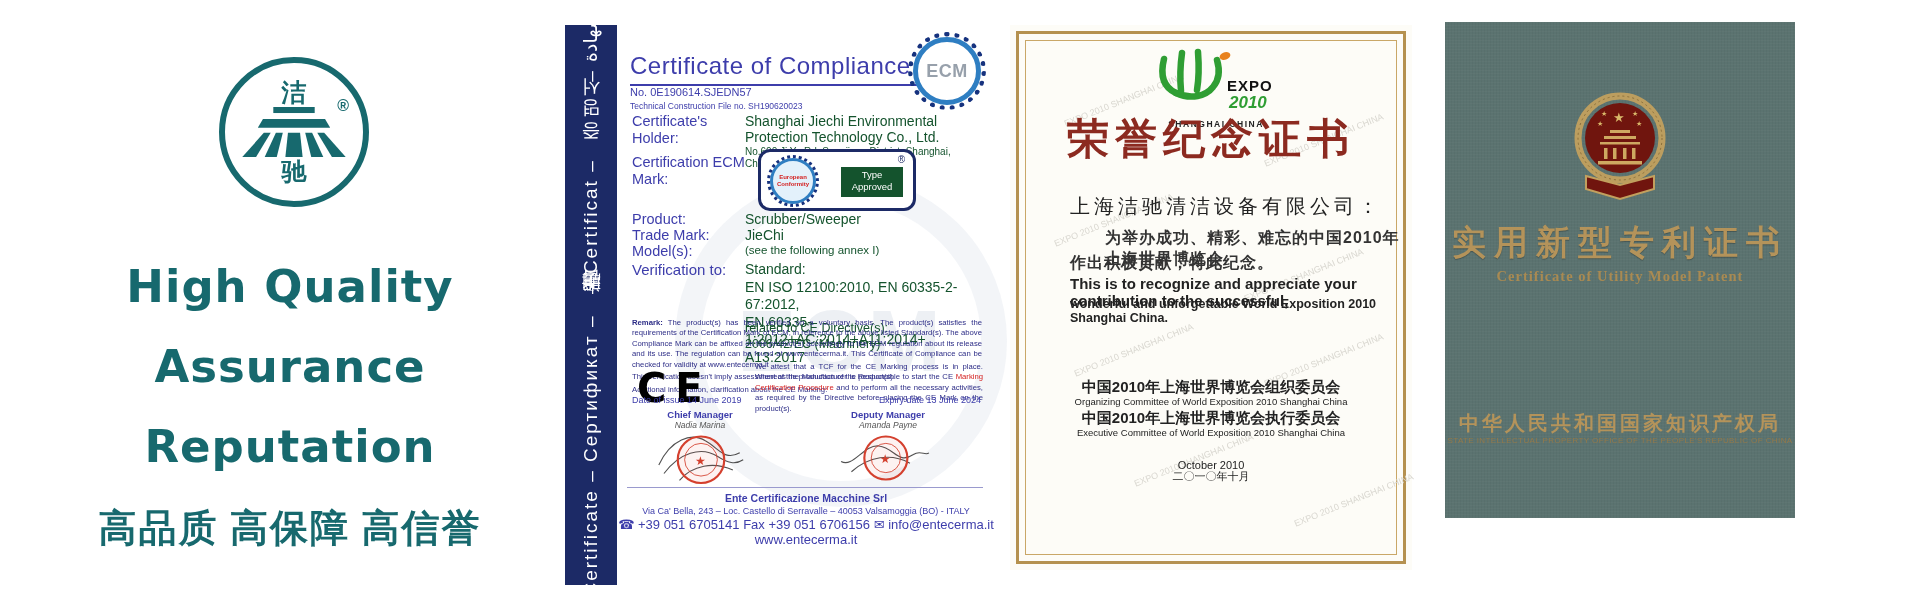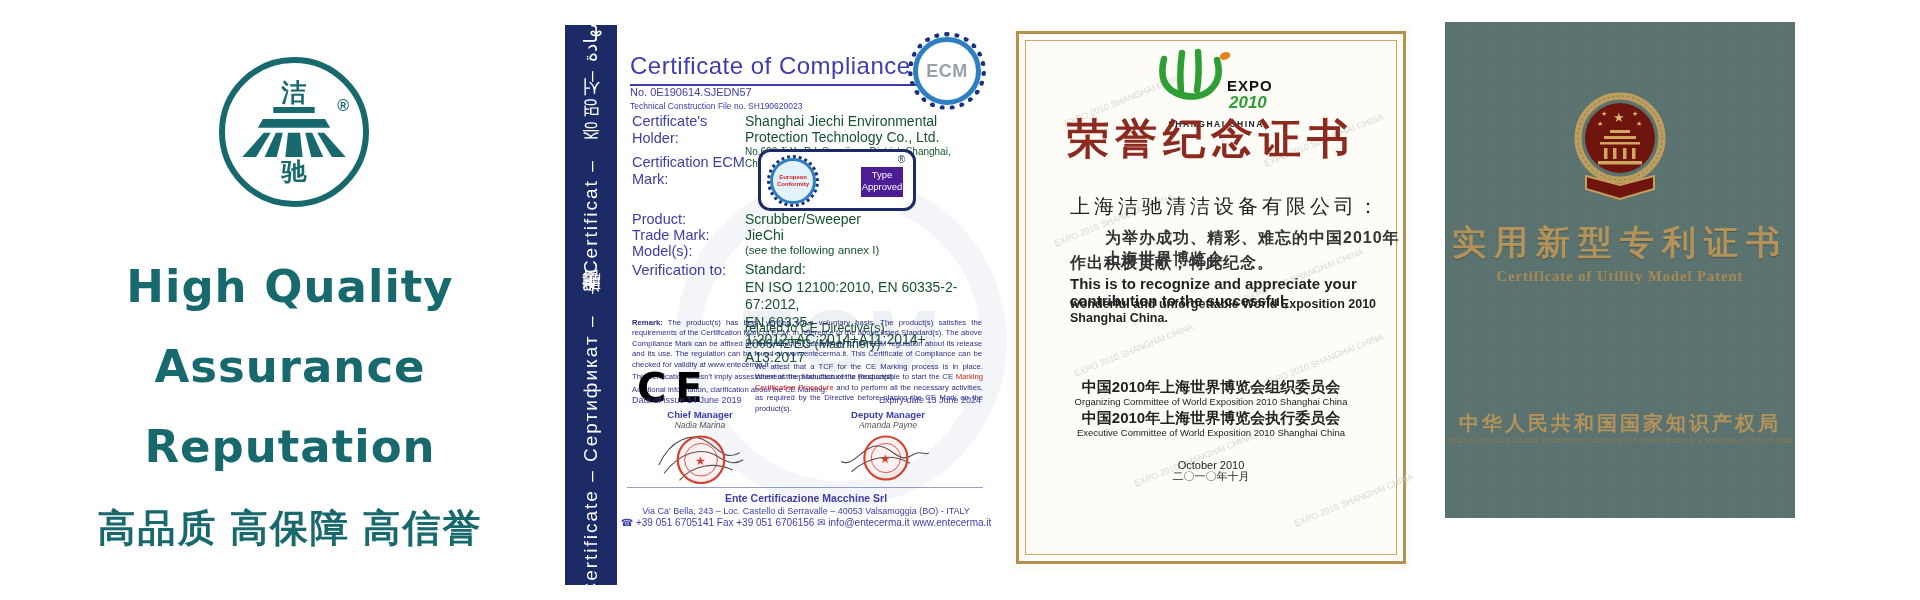--- a/index.html
+++ b/index.html
@@ -10,21 +10,21 @@
   .brand{position:absolute;left:60px;top:0;width:460px;height:600px;}
   .brand-circle{position:absolute;left:159px;top:57px;width:138px;height:138px;border:6px solid #17696e;
                 border-radius:50%;display:flex;flex-direction:column;align-items:center;justify-content:center;}
   .brand-char{color:#17696e;font-weight:bold;font-size:25px;line-height:1;}
   .brand-reg{position:absolute;right:14px;top:34px;color:#17696e;font-size:16px;font-weight:bold;}
   .brand-mark{margin:2px 0;}
   .slogan{position:absolute;left:0;width:460px;text-align:center;color:#17696e;
           font-family:"DejaVu Sans",sans-serif;font-weight:bold;font-size:45px;letter-spacing:1px;}
   .slogan.l1{top:260px;} .slogan.l2{top:340px;} .slogan.l3{top:420px;}
   .slogan-cn{position:absolute;left:0;top:503px;width:460px;text-align:center;color:#17696e;
-             font-weight:bold;font-size:38px;letter-spacing:2px;}
+             font-weight:bold;font-size:38px;letter-spacing:2px;font-family:Liberation Serif, serif;}
 
   
   .cc{position:absolute;left:565px;top:25px;width:430px;height:560px;background:#fff;}
   .cc-sidebar{position:absolute;left:0;top:0;width:52px;height:560px;background:#1c2a66;
               display:flex;align-items:center;justify-content:center;overflow:hidden;}
   .cc-sidebar span{writing-mode:vertical-rl;transform:rotate(180deg);color:#fff;font-size:19px;
                    letter-spacing:2px;white-space:nowrap;}
   .cc-watermark{position:absolute;left:110px;top:150px;width:280px;height:280px;border-radius:50%;
                 border:26px solid rgba(175,185,205,.15);display:flex;align-items:center;justify-content:center;}
   .cc-watermark span{font-size:88px;font-weight:bold;color:rgba(175,185,205,.22);letter-spacing:4px;}
@@ -40,21 +40,21 @@
   .cc-value{position:absolute;left:180px;font-size:14px;color:#14532d;line-height:1.15;}
   .cc-addr{font-size:10px;margin-top:1px;}
   .cc-mark-box{position:absolute;left:193px;top:124px;width:152px;height:56px;border:3px solid #1c2a66;
                border-radius:12px;background:#fff;}
   .cc-mark-emblem{position:absolute;left:9px;top:6px;width:40px;height:40px;border-radius:50%;
                   border:3px solid #2e7ec2;background:#e3f1fb;display:flex;flex-direction:column;
                   align-items:center;justify-content:center;}
   .cc-mark-emblem::before{content:"";position:absolute;inset:-6px;border-radius:50%;border:3px dotted #16327e;}
   .cc-mark-emblem span{font-size:6px;font-weight:bold;color:#d42020;line-height:1.1;}
   .cc-mark-reg{position:absolute;right:8px;top:2px;font-size:10px;color:#1c2a66;}
-  .cc-type{position:absolute;right:10px;top:15px;width:42px;height:28px;background:#4c1d95;color:#fff;
+  .cc-type{position:absolute;right:10px;top:15px;width:62px;height:28px;background:#14532d;color:#fff;
            font-size:9.5px;line-height:1.3;text-align:center;padding-top:2px;}
   .cc-remark{position:absolute;left:67px;top:293px;width:350px;font-size:7.7px;line-height:1.35;
              color:#2c2c86;text-align:justify;}
   .cc-remark b{font-weight:bold;}
   .cc-note{margin-top:2px;} .cc-add{margin-top:3px;}
   .cc-ce{position:absolute;left:72px;top:340px;font-size:40px;font-weight:800;letter-spacing:9px;
          color:#000000;font-family:"DejaVu Sans",sans-serif;}
   .cc-cetext{position:absolute;left:190px;top:337px;width:228px;font-size:7.7px;line-height:1.35;
              color:#2c2c86;text-align:justify;}
   .cc-cetext .red{color:#d42020;}
@@ -63,21 +63,21 @@
   .cc-sig{position:absolute;top:384px;text-align:center;}
   .cc-sig.left{left:75px;width:120px;} .cc-sig.right{left:258px;width:130px;}
   .cc-sig .role{font-size:9.5px;font-weight:bold;color:#3d3dab;}
   .cc-sig .name{font-size:8.5px;font-style:italic;color:#555;}
   .cc-stamp{position:absolute;width:96px;height:62px;}
   .cc-stamp.left{left:88px;top:402px;} .cc-stamp.right{left:272px;top:402px;}
   .cc-footline{position:absolute;left:62px;right:12px;top:462px;border-top:1px solid #9a9ace;}
   .cc-footer{position:absolute;left:52px;right:0;top:467px;text-align:center;color:#3d3dab;}
   .cc-footer .co{font-size:10.5px;font-weight:bold;}
   .cc-footer .ad{font-size:9px;margin-top:2px;}
-  .cc-footer .ct{font-size:10px;margin-top:1px;}
+  .cc-footer .ct{font-size:13px;margin-top:1px;}
 
   
   .ex{position:absolute;left:1010px;top:25px;width:402px;height:545px;background:#fdfcf7;}
   .ex-frame-outer{position:absolute;inset:6px;border:3px solid #b5914f;}
   .ex-frame-inner{position:absolute;inset:15px;border:1px solid #c9a767;}
   .ex-wm{position:absolute;font-size:9px;color:#d9d7d0;white-space:nowrap;transform:rotate(-22deg);}
   .ex-logo{position:absolute;left:0;right:0;top:22px;height:88px;}
   .ex-logo-wrap{position:relative;width:160px;margin:0 auto;height:88px;}
   .ex-logo-svg{position:absolute;left:18px;top:0;}
   .ex-word{position:absolute;left:96px;top:30px;font-size:15px;font-weight:800;letter-spacing:1px;color:#111;}

